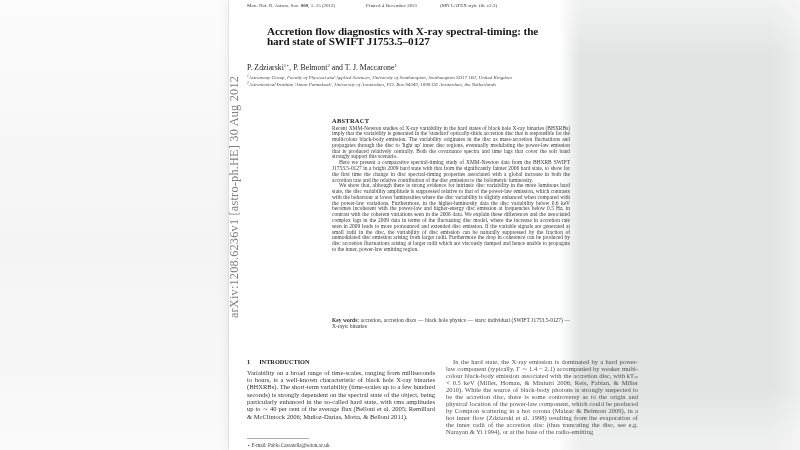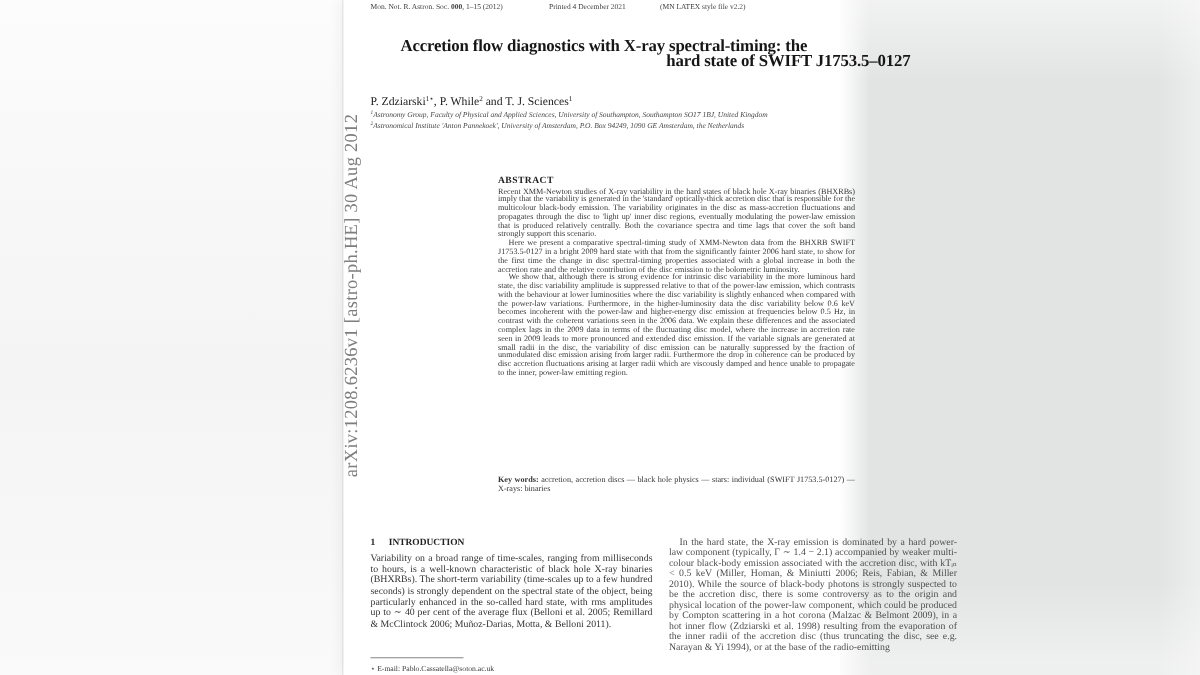--- a/index.html
+++ b/index.html
@@ -22,21 +22,21 @@
   .stamp{left:104px;top:189.5px;width:260px;height:14px;transform:rotate(-90deg);
          font-size:12.3px;color:#7e7e7e;letter-spacing:.2px;text-align:center;
          white-space:nowrap;}
 
   .jh{top:3px;font-size:5px;color:#3c3c3c;white-space:nowrap;}
   #jh-left{left:247px;} #jh-center{left:366px;} #jh-right{left:440px;}
   .jh b{font-weight:bold;}
 
   .title-line{left:247px;width:340px;font-size:11.2px;font-weight:bold;color:#161616;
               white-space:nowrap;letter-spacing:-.1px;margin-left:20px;}
-  #title1{top:24.5px;} #title2{top:35px;text-align:right;}
+  #title1{top:24.5px;} #title2{top:35px;}
 
   .authors{left:247px;top:62.5px;font-size:7.8px;color:#222;white-space:nowrap;}
   .authors .sup{font-size:4.8px;position:relative;top:-2.6px;}
 
   .aff{left:247px;font-size:5px;font-style:italic;color:#474747;white-space:nowrap;}
   #aff1{top:75px;} #aff2{top:81.5px;}
   .aff .sup{font-size:3.6px;position:relative;top:-1.6px;}
 
   .abs-head{left:332px;top:117px;font-size:6.4px;font-weight:bold;letter-spacing:.3px;color:#222;}
   .abs-body{left:332px;top:125.5px;width:238px;font-size:5.45px;line-height:5.78px;
@@ -71,21 +71,21 @@
   <div class="txt stamp">arXiv:1208.6236v1  [astro-ph.HE]  30 Aug 2012</div>
 
   <div class="txt jh" id="jh-left"><span>Mon. Not. R. Astron. Soc. </span><b>000</b><span>, 1–15 (2012)</span></div>
   <div class="txt jh" id="jh-center">Printed 4 December 2021</div>
   <div class="txt jh" id="jh-right">(MN LATEX style file v2.2)</div>
 
   <div class="txt title-line" id="title1">Accretion flow diagnostics with X-ray spectral-timing: the</div>
   <div class="txt title-line" id="title2">hard state of SWIFT J1753.5–0127</div>
 
   <div class="txt authors">
-    <span>P. Zdziarski</span><span class="sup">1⋆</span><span>, </span><span>P. While</span><span class="sup">2</span><span> and </span><span>T. J. Sciences</span><span class="sup">1</span>
+    <span>P. Zdziarski</span><span class="sup">1⋆</span><span>, </span><span>P. Belmont</span><span class="sup">2</span><span> and </span><span>T. J. Maccarone</span><span class="sup">1</span>
   </div>
 
   <div class="txt aff" id="aff1"><span class="sup">1</span><span>Astronomy Group, Faculty of Physical and Applied Sciences, University of Southampton, Southampton SO17 1BJ, United Kingdom</span></div>
   <div class="txt aff" id="aff2"><span class="sup">2</span><span>Astronomical Institute 'Anton Pannekoek', University of Amsterdam, P.O. Box 94249, 1090 GE Amsterdam, the Netherlands</span></div>
 
   <div class="txt abs-head">ABSTRACT</div>
   <div class="txt abs-body">
     <p>Recent XMM-Newton studies of X-ray variability in the hard states of black hole X-ray binaries (BHXRBs) imply that the variability is generated in the 'standard' optically-thick accretion disc that is responsible for the multicolour black-body emission. The variability originates in the disc as mass-accretion fluctuations and propagates through the disc to 'light up' inner disc regions, eventually modulating the power-law emission that is produced relatively centrally. Both the covariance spectra and time lags that cover the soft band strongly support this scenario.</p>
     <p>Here we present a comparative spectral-timing study of XMM-Newton data from the BHXRB SWIFT J1753.5-0127 in a bright 2009 hard state with that from the significantly fainter 2006 hard state, to show for the first time the change in disc spectral-timing properties associated with a global increase in both the accretion rate and the relative contribution of the disc emission to the bolometric luminosity.</p>
     <p>We show that, although there is strong evidence for intrinsic disc variability in the more luminous hard state, the disc variability amplitude is suppressed relative to that of the power-law emission, which contrasts with the behaviour at lower luminosities where the disc variability is slightly enhanced when compared with the power-law variations. Furthermore, in the higher-luminosity data the disc variability below 0.6 keV becomes incoherent with the power-law and higher-energy disc emission at frequencies below 0.5 Hz, in contrast with the coherent variations seen in the 2006 data. We explain these differences and the associated complex lags in the 2009 data in terms of the fluctuating disc model, where the increase in accretion rate seen in 2009 leads to more pronounced and extended disc emission. If the variable signals are generated at small radii in the disc, the variability of disc emission can be naturally suppressed by the fraction of unmodulated disc emission arising from larger radii. Furthermore the drop in coherence can be produced by disc accretion fluctuations arising at larger radii which are viscously damped and hence unable to propagate to the inner, power-law emitting region.</p>

